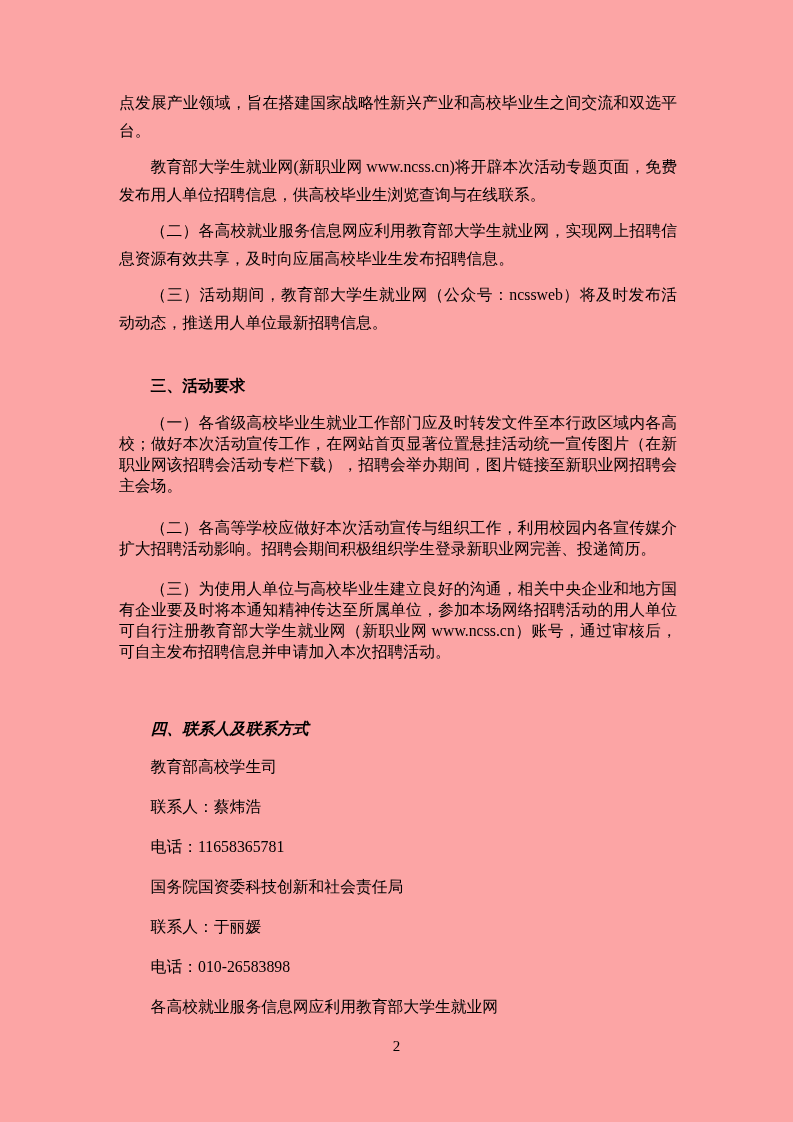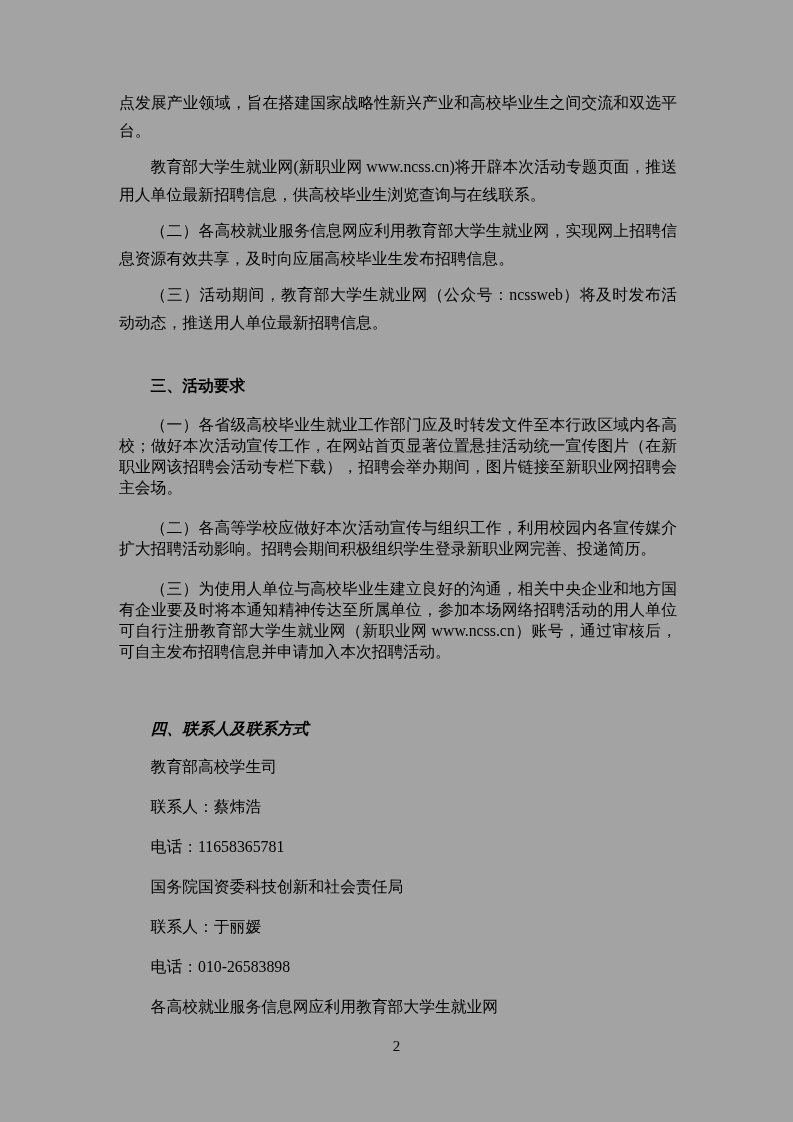--- a/index.html
+++ b/index.html
@@ -4,21 +4,21 @@
 <style>
   html, body {
     margin: 0;
     padding: 0;
     background: #ffffff;
   }
   .page {
     position: relative;
     width: 793px;
     height: 1122px;
-    background: #a3a3a3;
+    background: #fca5a5;
     color: #000000;
     font-family: "Liberation Serif", "DejaVu Serif", serif;
     font-size: 15.8px;
     overflow: hidden;
   }
   .content {
     position: absolute;
     left: 119px;
     top: 89px;
     width: 558px;
@@ -39,21 +39,21 @@
     line-height: 28px;
     text-indent: 2em;
     text-align: center;
   }
   .h3 { margin-top: 35px !important; }
   .h4 { margin-top: 53px !important; font-style: italic; }
   .sec3-par {
     line-height: 21px;
     text-indent: 2em;
   }
-  .p5 { margin-top: 14px !important; }
+  .p5 { margin-top: 14px !important; font-family: Liberation Mono, monospace; }
   .p6 { margin-top: 19px !important; }
   .p7 { margin-top: 19px !important; }
   .contact {
     line-height: 28px;
     text-indent: 2em;
     text-align: right;
     margin-top: 12px !important;
   }
   .contact-first { margin-top: 10px !important; }
   .pagenum {
@@ -68,21 +68,21 @@
   }
 </style>
 </head>
 <body>
 
 <div class="page">
   <div class="content">
 
     <p class="body-par">点发展产业领域，旨在搭建国家战略性新兴产业和高校毕业生之间交流和双选平台。</p>
 
-    <p class="body-par indent gap8">教育部大学生就业网(新职业网 www.ncss.cn)将开辟本次活动专题页面，推送用人单位最新招聘信息，供高校毕业生浏览查询与在线联系。</p>
+    <p class="body-par indent gap8">教育部大学生就业网(新职业网 www.ncss.cn)将开辟本次活动专题页面，免费发布用人单位招聘信息，供高校毕业生浏览查询与在线联系。</p>
 
     <p class="body-par indent gap8">（二）各高校就业服务信息网应利用教育部大学生就业网，实现网上招聘信息资源有效共享，及时向应届高校毕业生发布招聘信息。</p>
 
     <p class="body-par indent gap8">（三）活动期间，教育部大学生就业网（公众号：ncssweb）将及时发布活动动态，推送用人单位最新招聘信息。</p>
 
     <p class="heading h3">三、活动要求</p>
 
     <p class="sec3-par p5">（一）各省级高校毕业生就业工作部门应及时转发文件至本行政区域内各高校；做好本次活动宣传工作，在网站首页显著位置悬挂活动统一宣传图片（在新职业网该招聘会活动专栏下载），招聘会举办期间，图片链接至新职业网招聘会主会场。</p>
 
     <p class="sec3-par p6">（二）各高等学校应做好本次活动宣传与组织工作，利用校园内各宣传媒介扩大招聘活动影响。招聘会期间积极组织学生登录新职业网完善、投递简历。</p>

